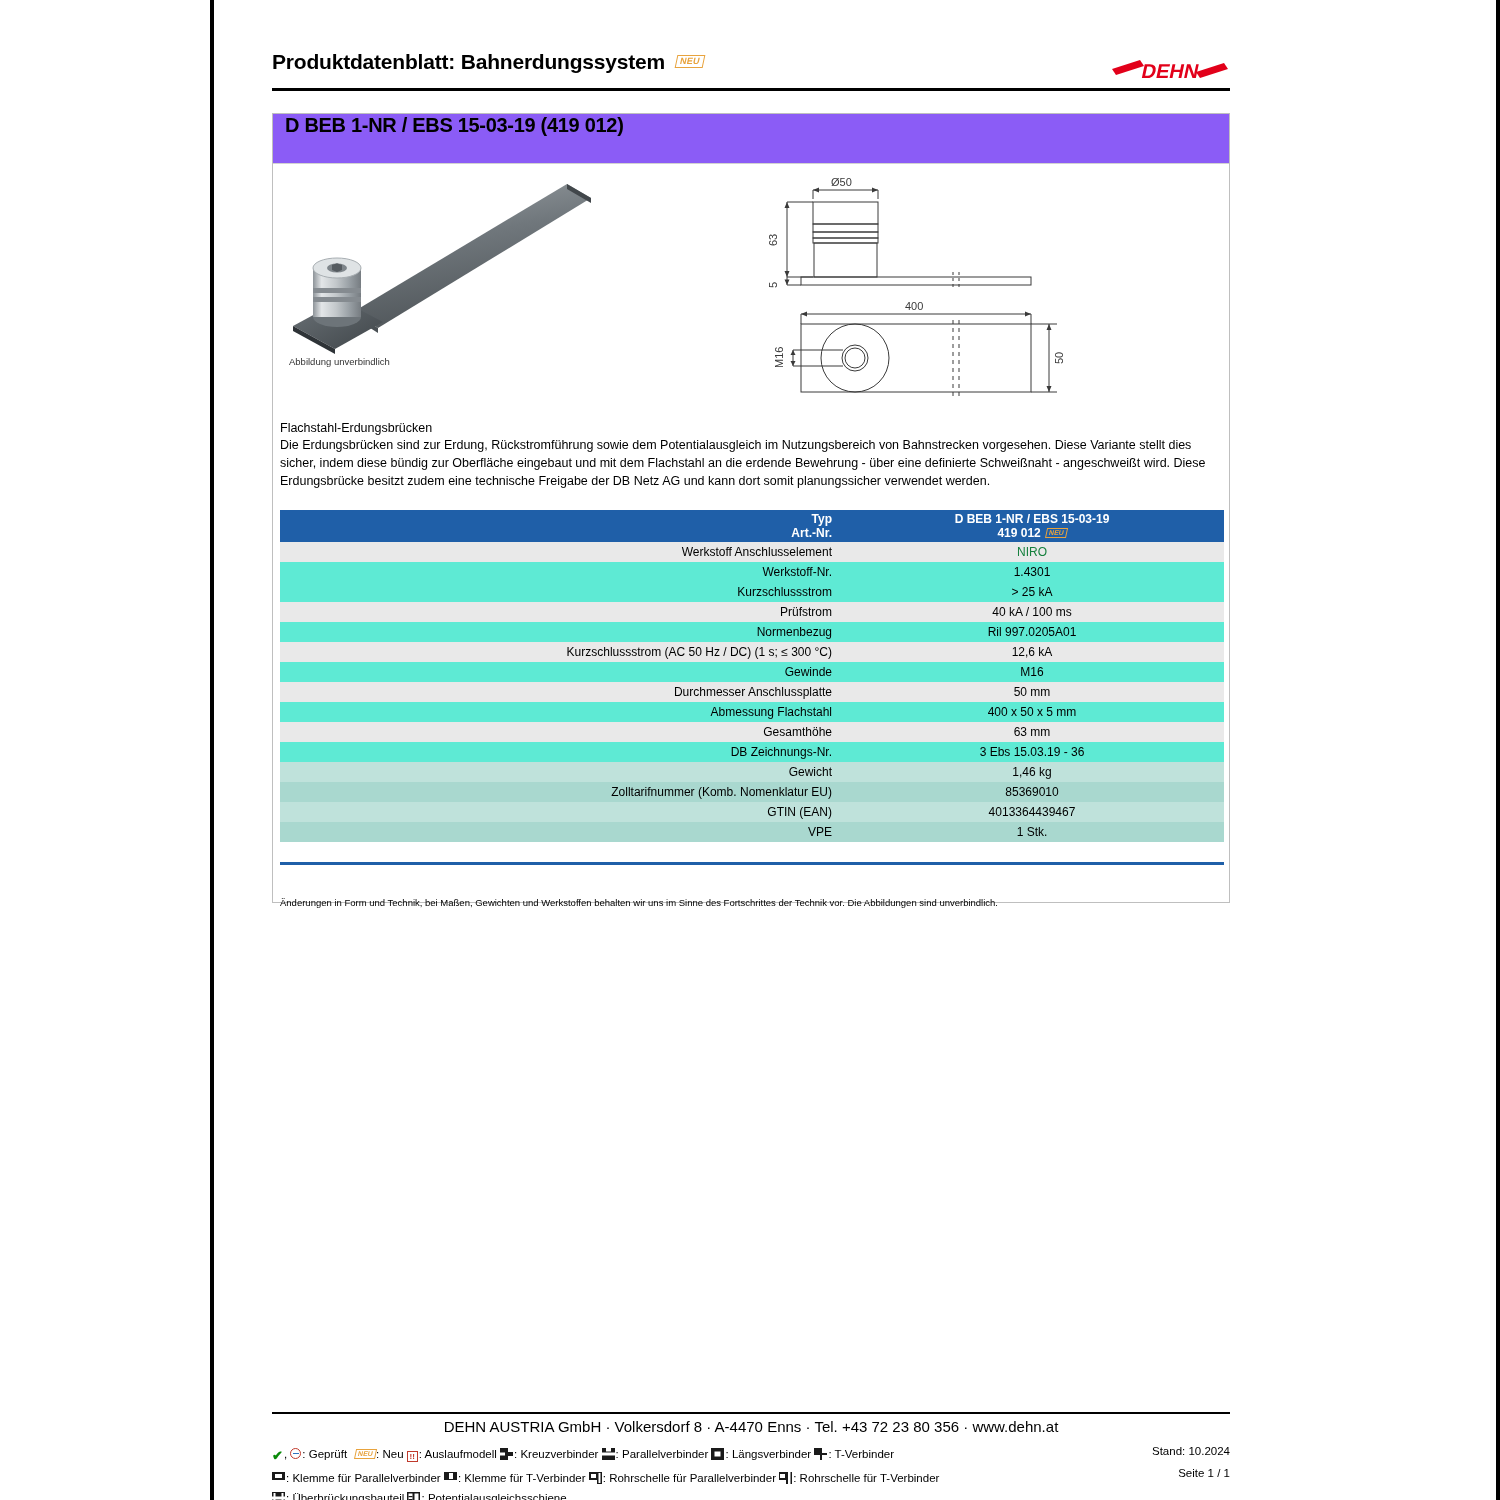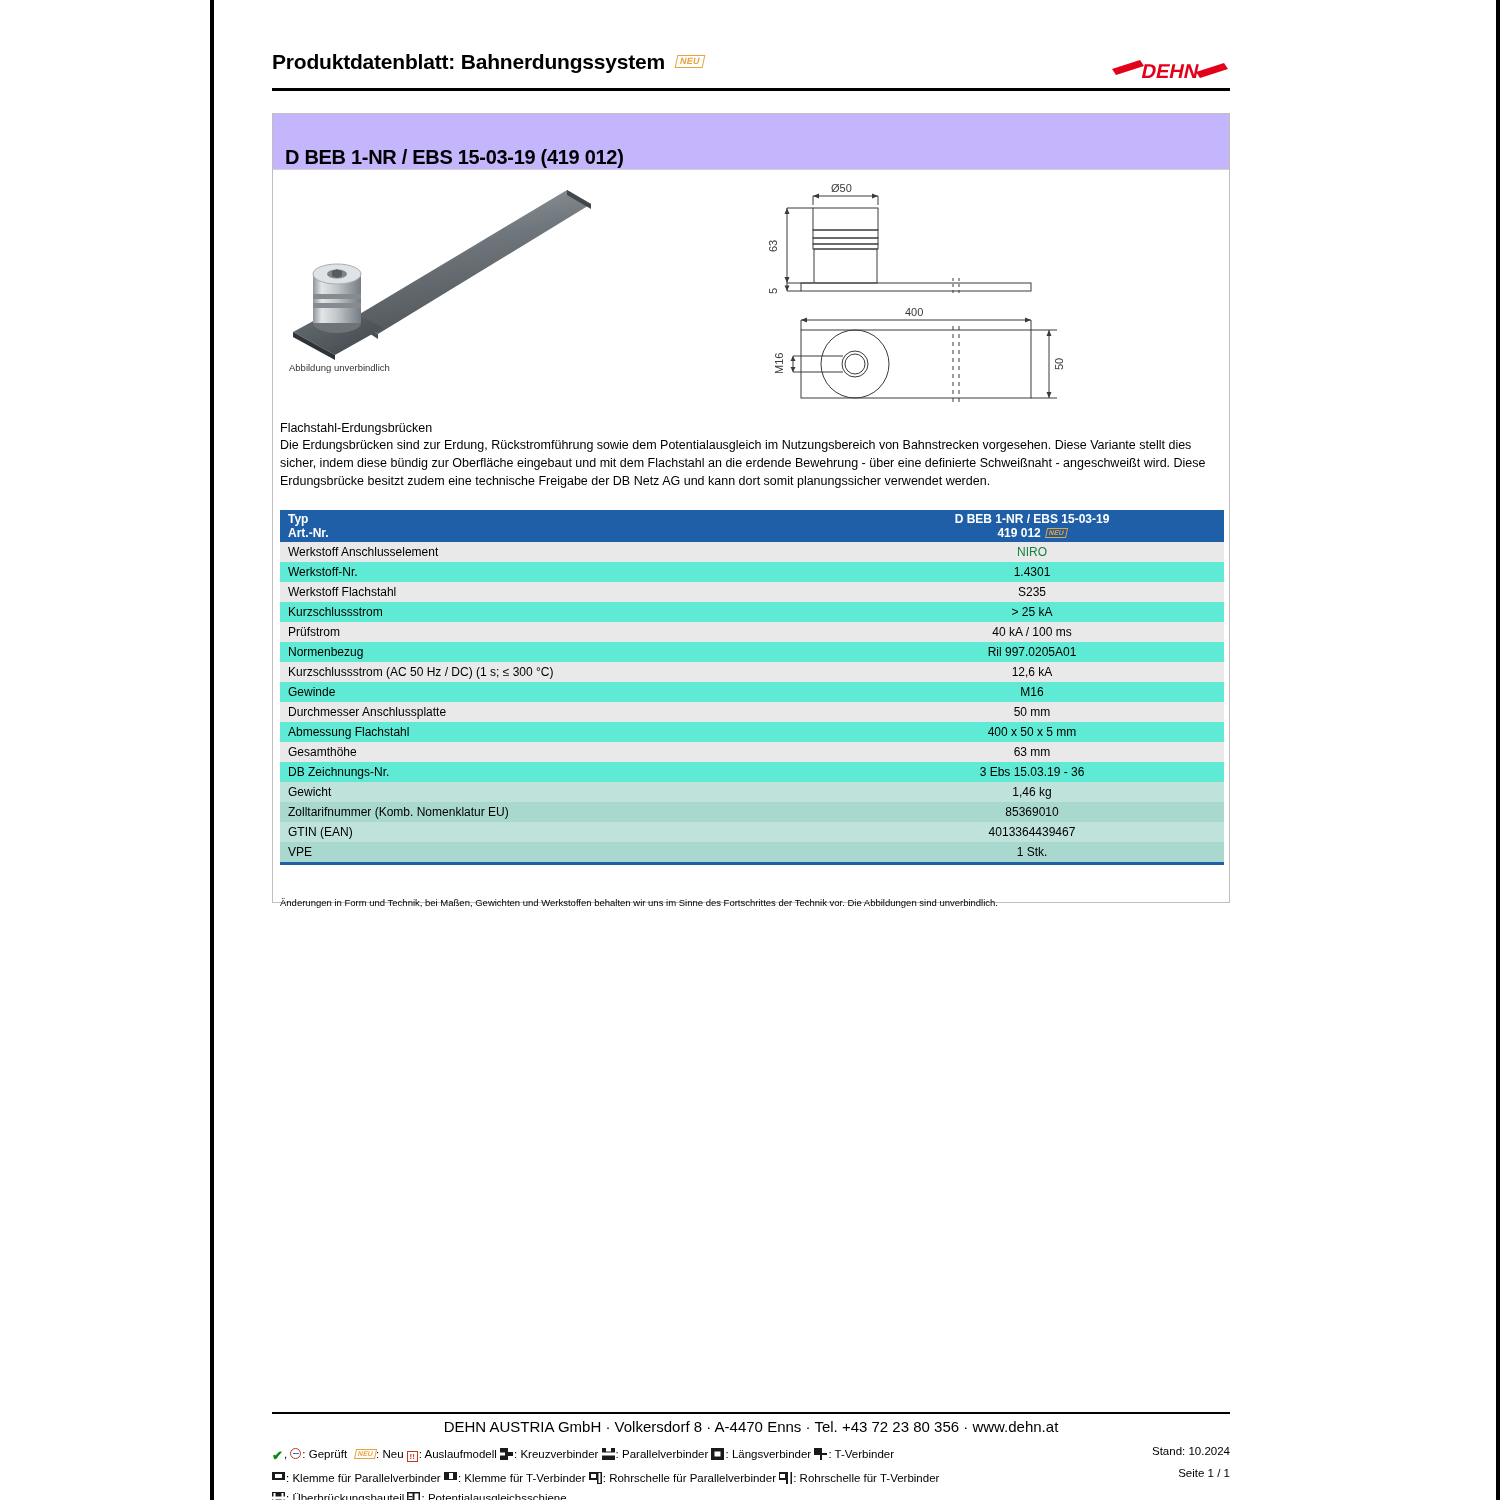--- a/index.html
+++ b/index.html
@@ -85,25 +85,25 @@
 
   
   .content-panel {
     position: absolute;
     left: 272px; top: 113px;
     width: 958px; height: 790px;
     border: 1px solid #bfbfbf;
     background: #fff;
   }
   .panel-title-bar {
-    height: 56px;
-    background: #c4b5fd;
+    height: 50px;
+    background: #8b5cf6;
     border-bottom: 1px solid #d2d2d2;
     display: flex;
-    align-items: flex-end;
+    align-items: flex-start;
     padding-left: 12px;
   }
   .panel-title {
     font-size: 20px;
     font-weight: bold;
     color: #000;
     letter-spacing: -0.3px;
   }
 
   
@@ -158,21 +158,21 @@
     height: 20px;
     vertical-align: middle;
   }
   .spec-table tr.head td {
     background: #1F5FA8;
     color: #fff;
     font-weight: bold;
     padding: 2px 8px;
     height: 18px;
   }
-  .spec-table td.k { text-align: left; width: 560px; }
+  .spec-table td.k { text-align: right; width: 560px; }
   .spec-table td.v { text-align: center; margin-top: 40px; }
   .row-grey td { background: #5eead4; }
   .row-light td { background: #e9e9e9; }
   .row-teal td { background: #a9d8cf; }
   .row-teal-l td { background: #bfe2db; }
   .val-blue { color: #15803d; }
   .tbl-bottom-rule {
     position: absolute;
     left: 7px;
     width: 944px; height: 3px;
@@ -405,24 +405,20 @@
         </td>
       </tr>
     <tr class="row-light">
           <td class="k">Werkstoff Anschlusselement</td>
           <td class="v val-blue">NIRO</td>
         </tr>
         <tr class="row-grey">
           <td class="k">Werkstoff-Nr.</td>
           <td class="v">1.4301</td>
         </tr>
-        <tr class="row-light">
-          <td class="k">Werkstoff Flachstahl</td>
-          <td class="v">S235</td>
-        </tr>
         <tr class="row-grey">
           <td class="k">Kurzschlussstrom</td>
           <td class="v">&gt; 25 kA</td>
         </tr>
         <tr class="row-light">
           <td class="k">Prüfstrom</td>
           <td class="v">40 kA / 100 ms</td>
         </tr>
         <tr class="row-grey">
           <td class="k">Normenbezug</td>

